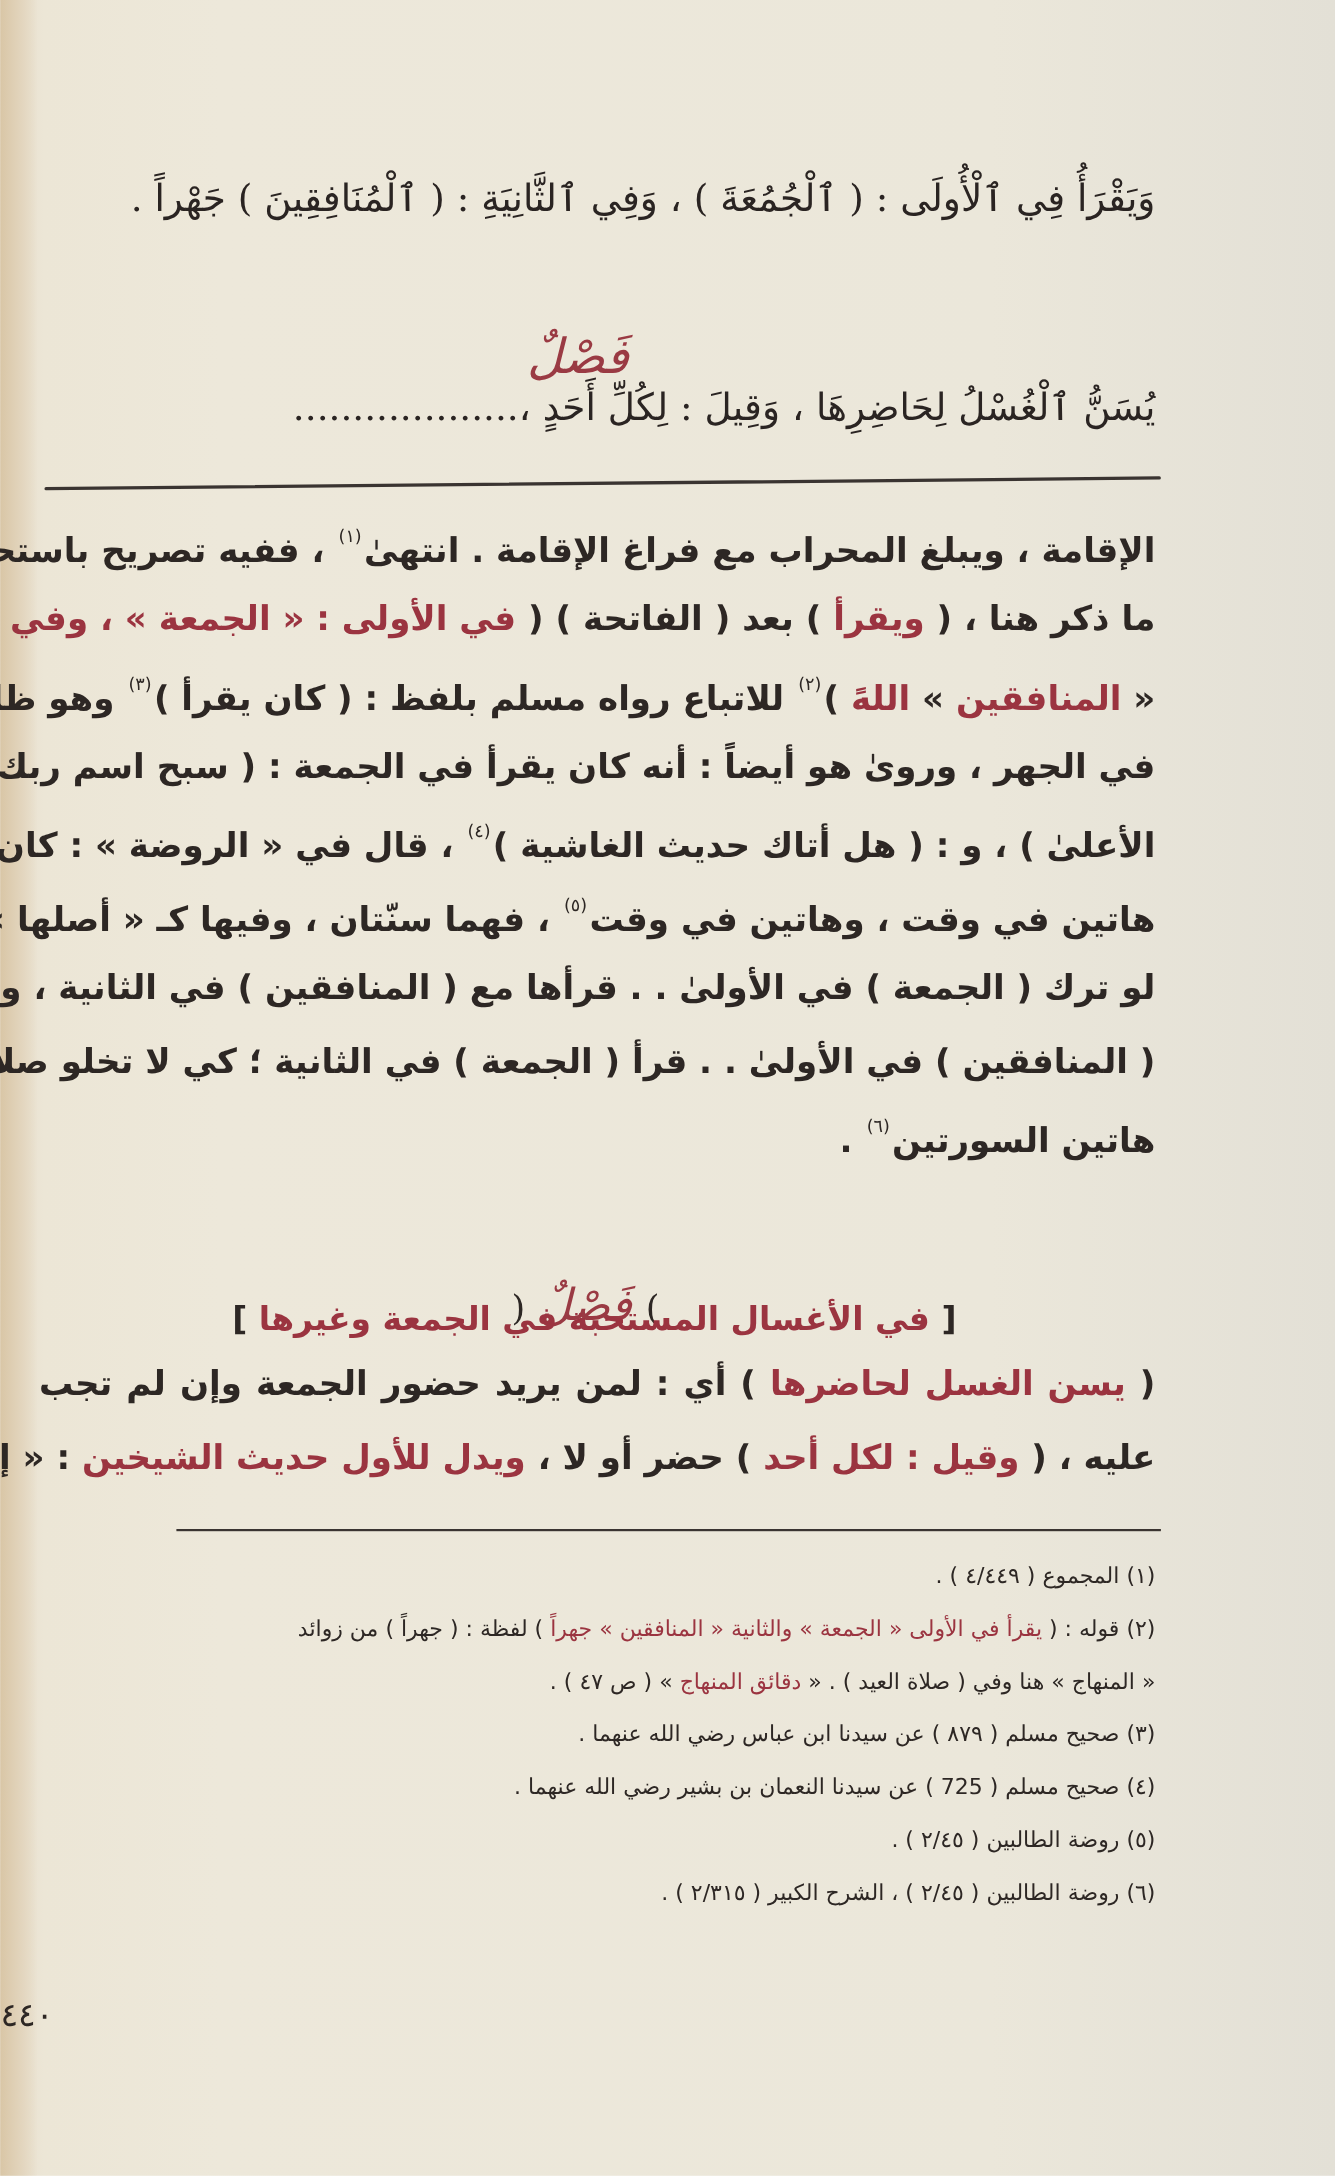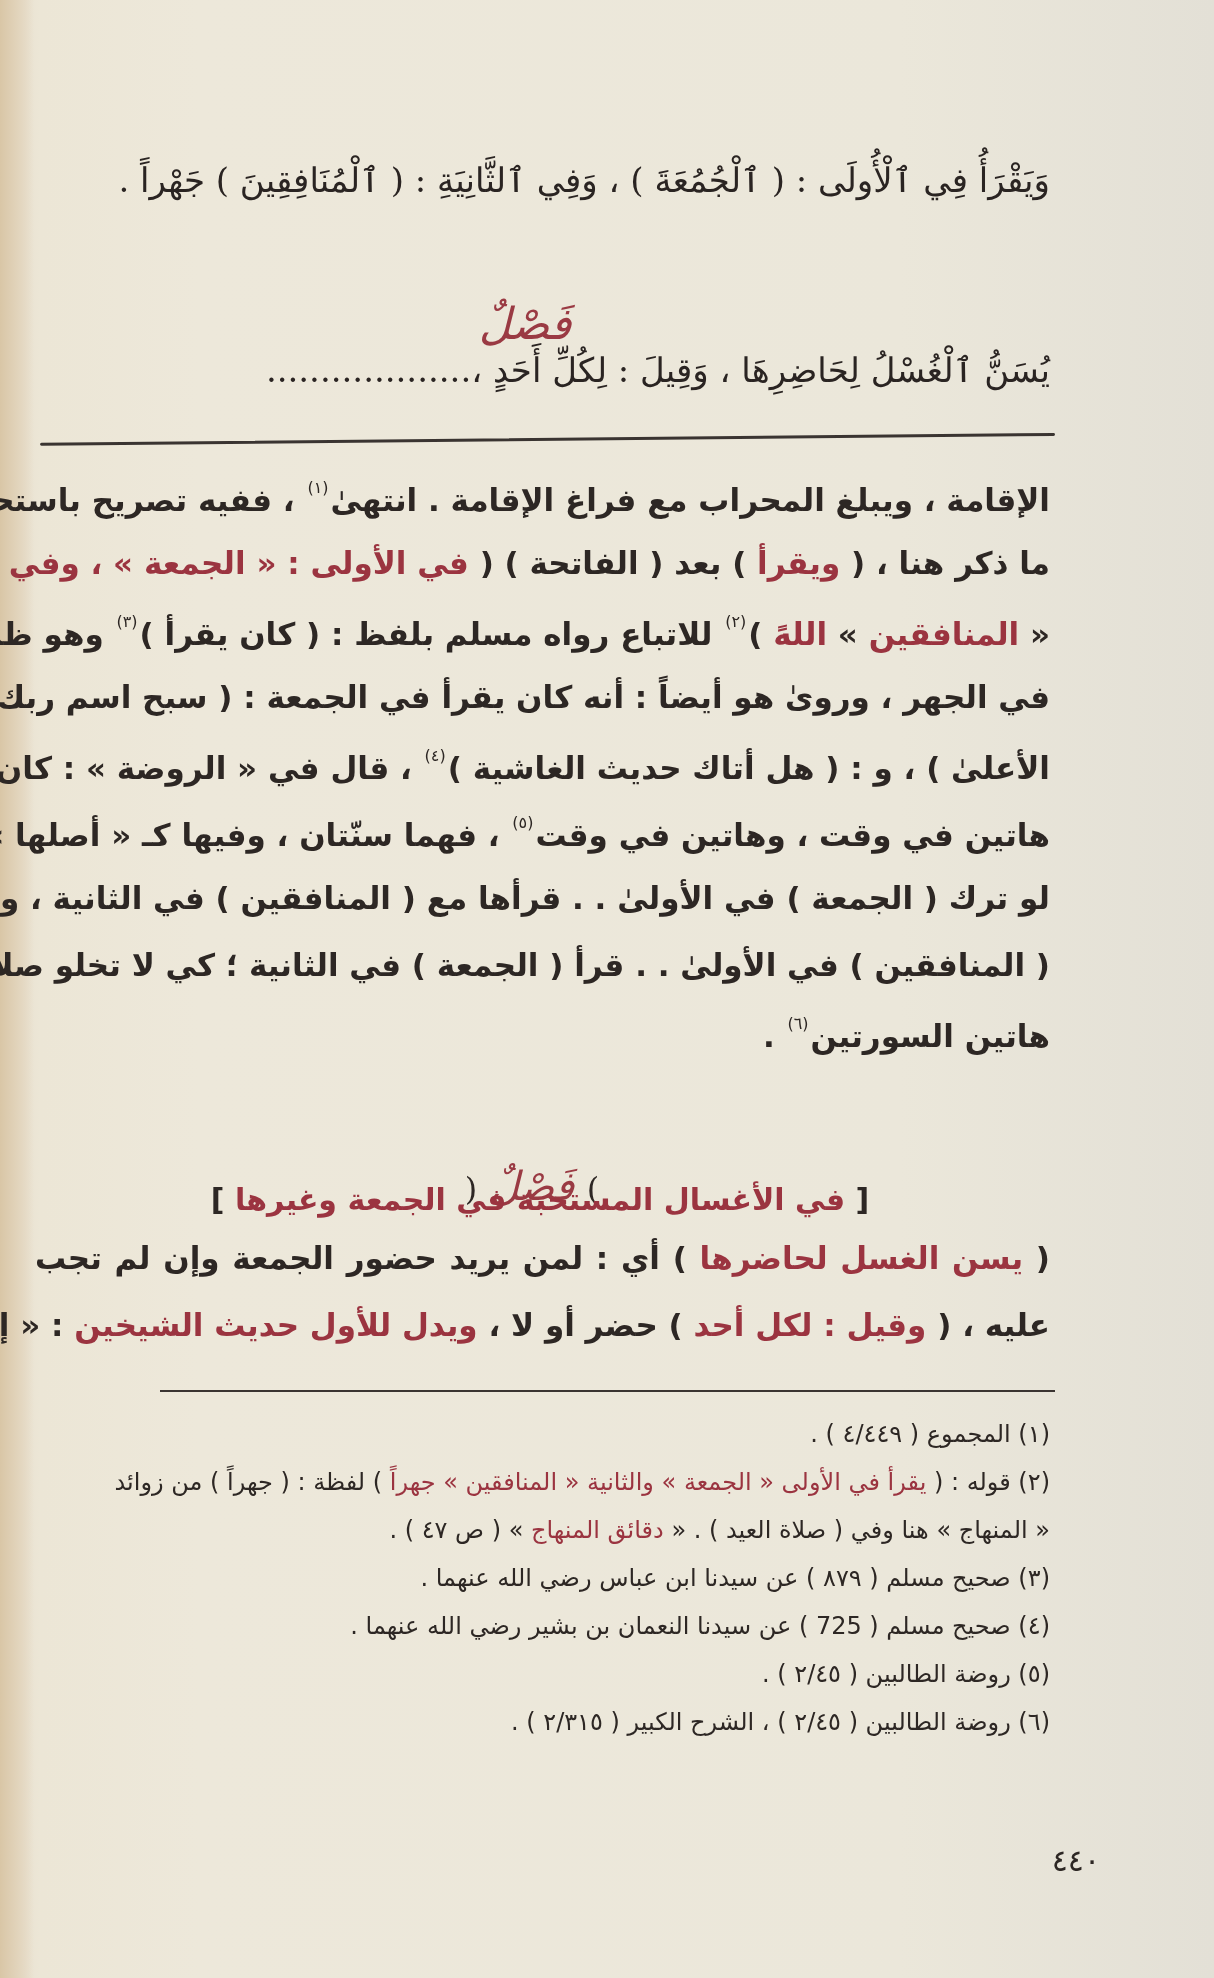--- a/index.html
+++ b/index.html
@@ -100,31 +100,30 @@
     .subtitle .br { color: #2d2724; }
     .divider-fn {
       position: absolute;
       left: 160px;
       top: 1390px;
       width: 895px;
       height: 2px;
       background: #3a3431;
     }
     .fn-line {
-      font-size: 24px;
+      font-size: 20px;
       color: #2d2724;
     }
     .page-number {
       position: absolute;
       left: 0; width: 1100px;
       top: 1815px;
-      text-align: right;
+      text-align: left;
       font-size: 30px;
       color: #2d2724;
-      margin-top: 28px;
     }
   </style>
 </head>
 <body>
 
 <div class="page">
   <div class="spine-shadow"></div>
 
   <div class="line matn" style="top:160px; right:164px;">وَيَقْرَأُ فِي ٱلْأُولَى : ( ٱلْجُمُعَةَ ) ، وَفِي ٱلثَّانِيَةِ : ( ٱلْمُنَافِقِينَ ) جَهْراً .</div>
 

